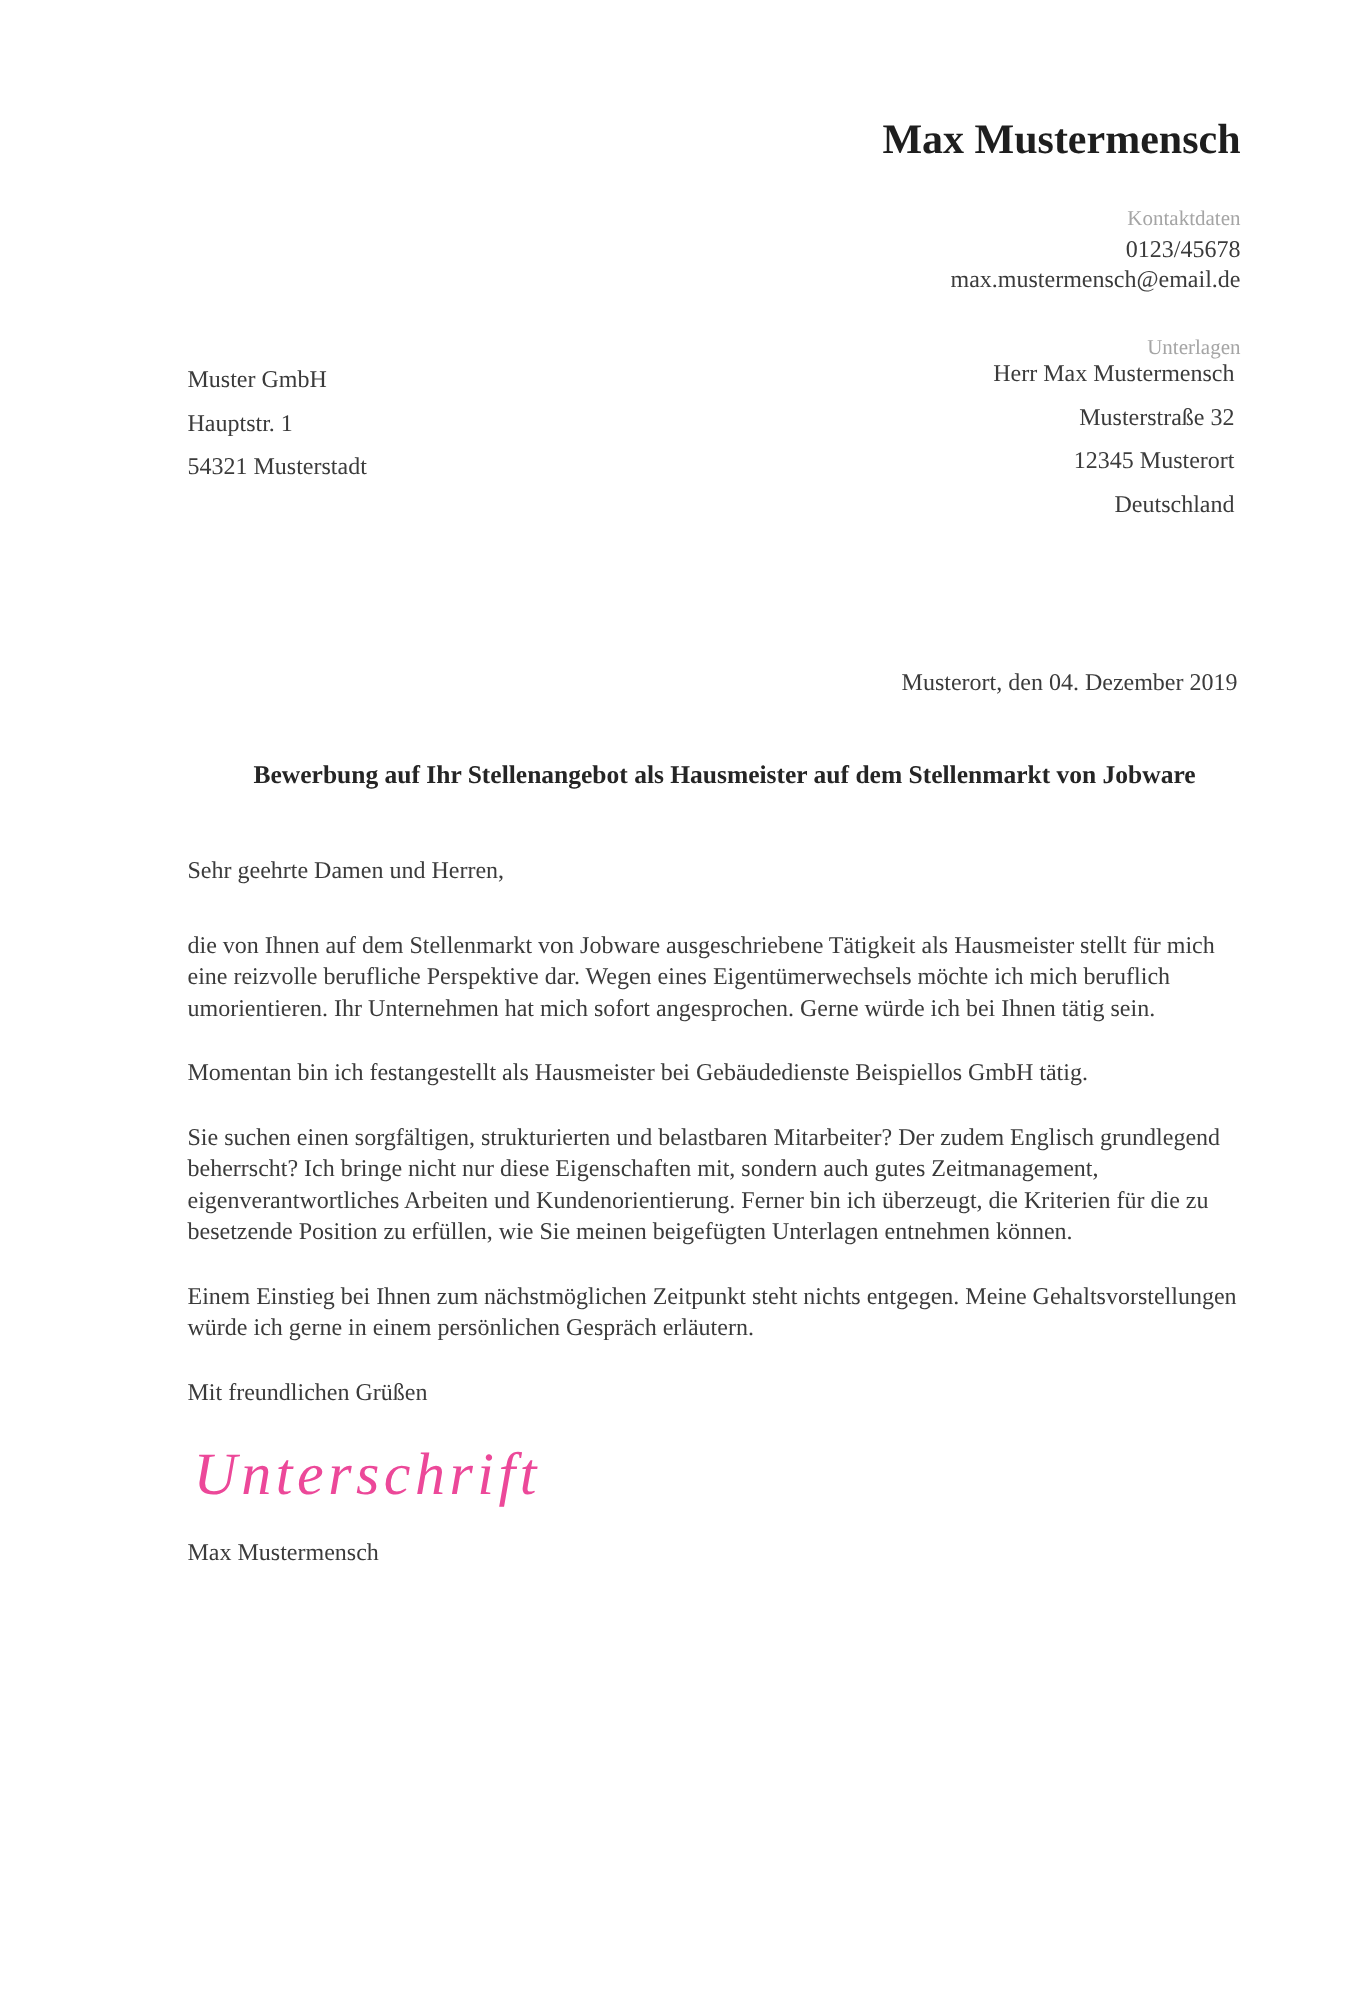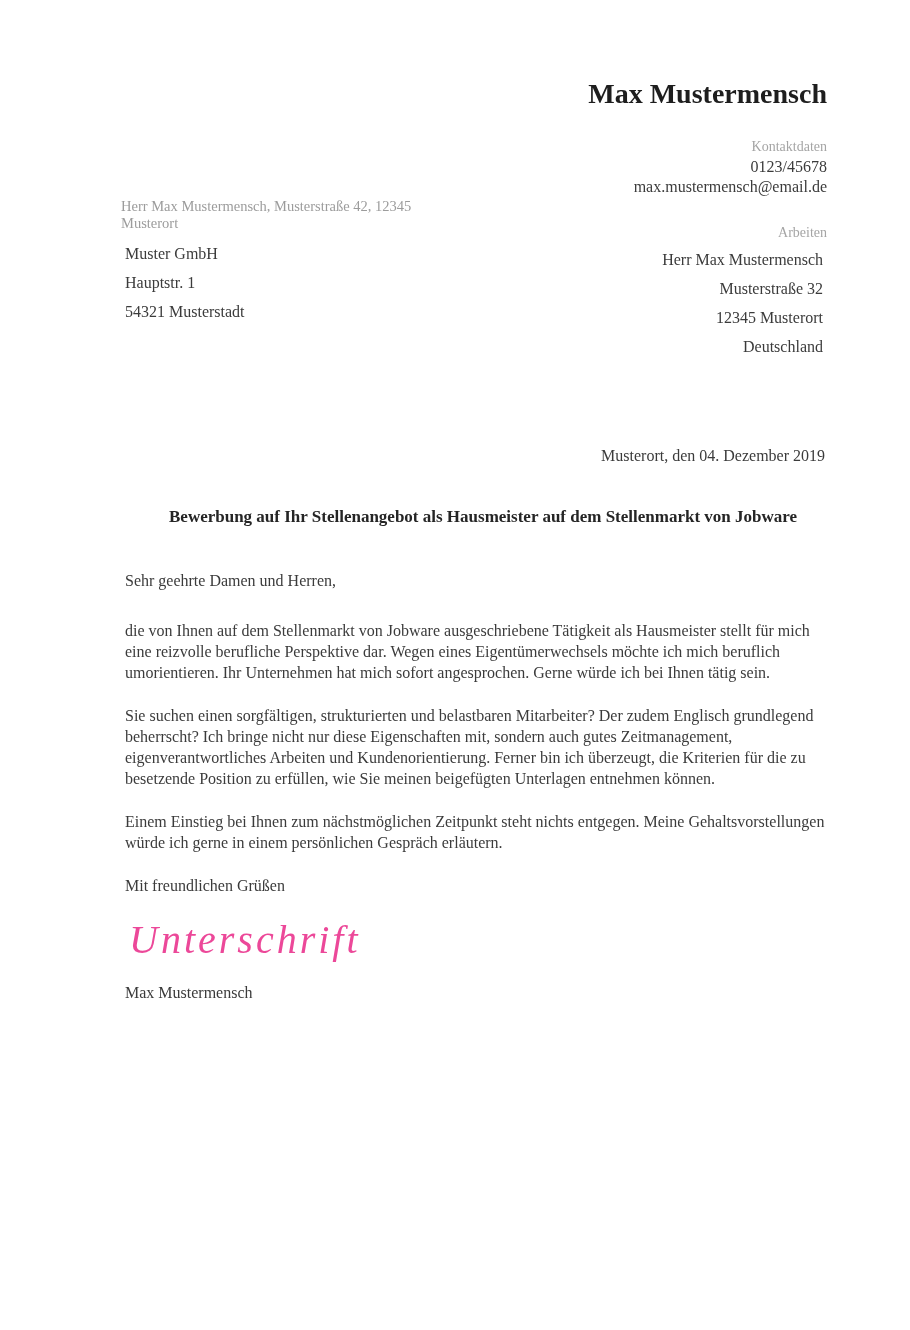--- a/index.html
+++ b/index.html
@@ -55,21 +55,21 @@
   .recipient {
     position: absolute;
     top: 227px;
     left: 109px;
     font-size: 16px;
     line-height: 21px;
     color: #3b3b3b;
   }
   .address {
     position: absolute;
-    top: 233px;
+    top: 223px;
     right: 87px;
     text-align: right;
     font-size: 16px;
     line-height: 21px;
     color: #3b3b3b;
   }
   .letter {
     position: absolute;
     top: 429px;
     left: 109px;
@@ -108,23 +108,22 @@
 <body>
 
 <div class="page">
 
   <h1 class="title">Max Mustermensch</h1>
 
   <div class="muted-label contact-label">Kontaktdaten</div>
   <div class="contact-line contact-phone">0123/45678</div>
   <div class="contact-line contact-email">max.mustermensch@email.de</div>
 
-  <div class="sender-line">Herr Max Mustermensch, Musterstraße 42, 12345 Musterort</div>
 
-  <div class="muted-label anschrift-label">Arbeiten</div>
+  <div class="muted-label anschrift-label">Unterlagen</div>
 
   <div class="recipient">
     <div>Muster GmbH</div>
     <div>Hauptstr. 1</div>
     <div>54321 Musterstadt</div>
   </div>
 
   <div class="address">
     <div>Herr Max Mustermensch</div>
     <div>Musterstraße 32</div>
@@ -134,20 +133,21 @@
 
   <div class="letter">
     <p class="date-line">Musterort, den 04. Dezember 2019</p>
 
     <p class="subject">Bewerbung auf Ihr Stellenangebot als Hausmeister auf dem Stellenmarkt von Jobware</p>
 
     <p class="salutation">Sehr geehrte Damen und Herren,</p>
 
     <p class="body-par first-par">die von Ihnen auf dem Stellenmarkt von Jobware ausgeschriebene Tätigkeit als Hausmeister stellt für mich eine reizvolle berufliche Perspektive dar. Wegen eines Eigentümerwechsels möchte ich mich beruflich umorientieren. Ihr Unternehmen hat mich sofort angesprochen. Gerne würde ich bei Ihnen tätig sein.</p>
 
+    <p class="body-par">Momentan bin ich festangestellt als Hausmeister bei Gebäudedienste Beispiellos GmbH tätig.</p>
 
     <p class="body-par">Sie suchen einen sorgfältigen, strukturierten und belastbaren Mitarbeiter? Der zudem Englisch grundlegend beherrscht? Ich bringe nicht nur diese Eigenschaften mit, sondern auch gutes Zeitmanagement, eigenverantwortliches Arbeiten und Kundenorientierung. Ferner bin ich überzeugt, die Kriterien für die zu besetzende Position zu erfüllen, wie Sie meinen beigefügten Unterlagen entnehmen können.</p>
 
     <p class="body-par">Einem Einstieg bei Ihnen zum nächstmöglichen Zeitpunkt steht nichts entgegen. Meine Gehaltsvorstellungen würde ich gerne in einem persönlichen Gespräch erläutern.</p>
 
     <p class="closing">Mit freundlichen Grüßen</p>
 
     <div class="signature">Unterschrift</div>
 
     <p class="signed-name">Max Mustermensch</p>

